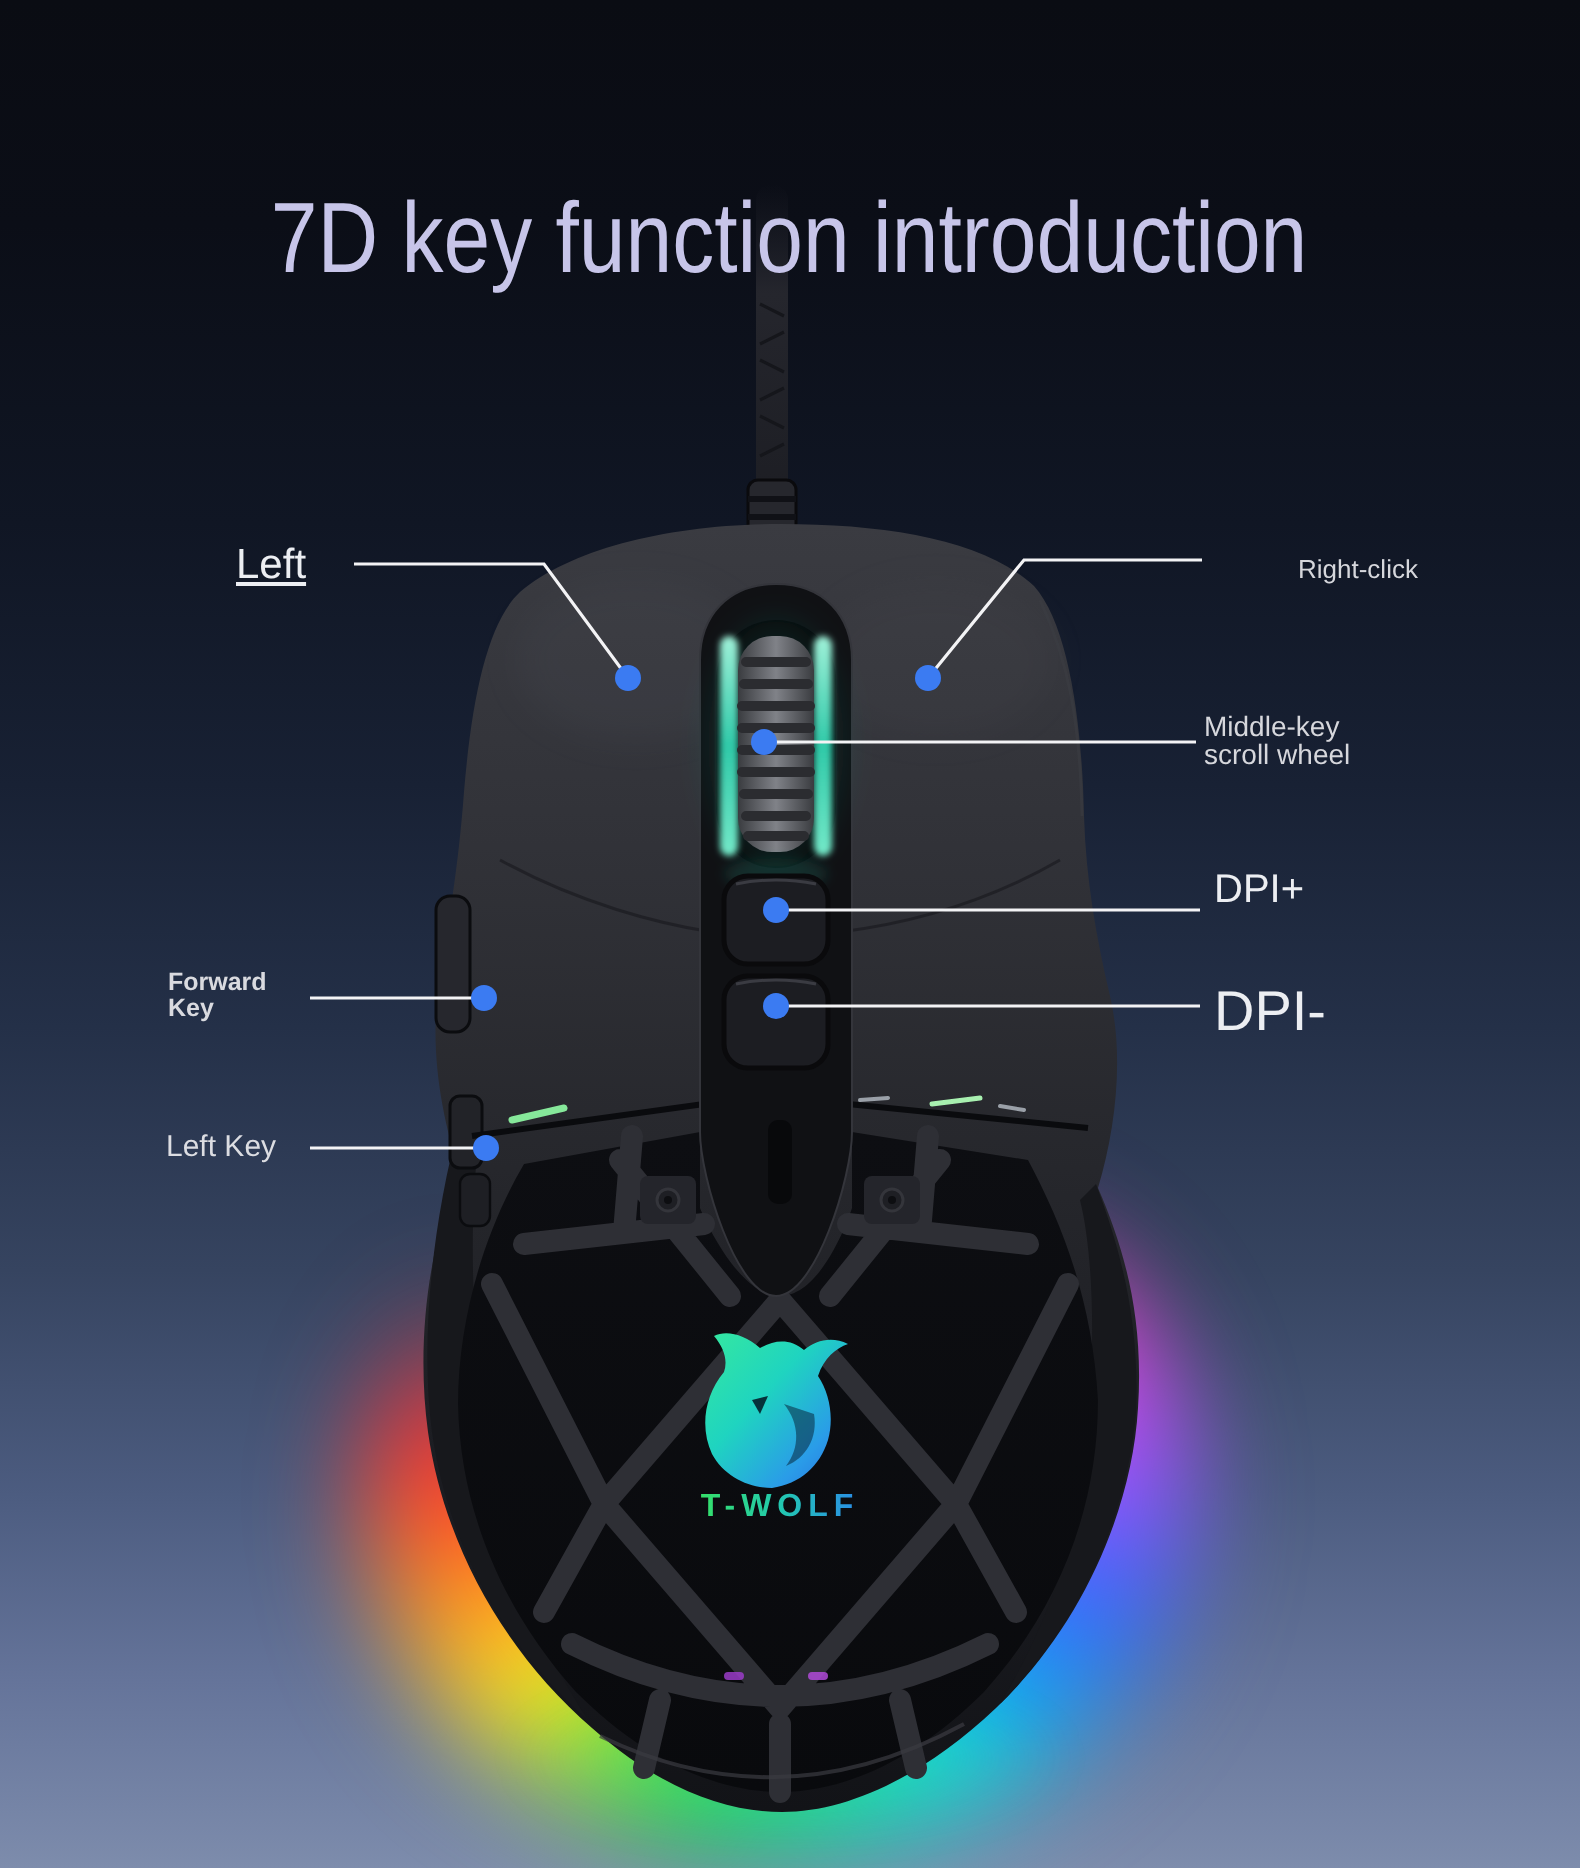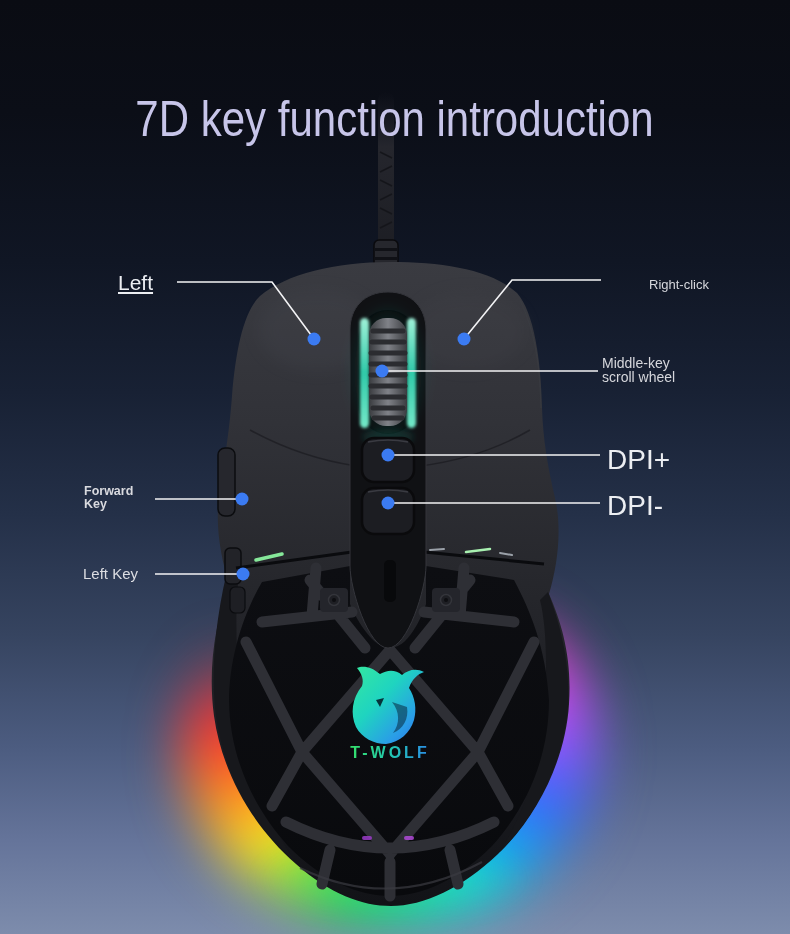--- a/index.html
+++ b/index.html
@@ -30,21 +30,21 @@
   svg.layer{position:absolute;left:0;top:0;}
   .page-title{
     position:absolute;left:0;top:90px;width:790px;text-align:center;
     color:#c7c5e9;font-size:50px;font-weight:400;white-space:nowrap;
   }
   .page-title .squeeze{display:inline-block;transform:scaleX(.84);transform-origin:center;letter-spacing:0;}
   .co-label{position:absolute;color:#eceef2;white-space:nowrap;}
   #lbl-left{left:118px;top:271px;font-size:21px;text-decoration:underline;}
   #lbl-right{left:609px;top:277px;font-size:13px;color:#d6d7dc;margin-left:40px;}
   #lbl-middle{left:602px;top:356px;font-size:14px;line-height:14px;color:#d6d7dc;}
-  #lbl-dpi-plus{left:607px;top:444px;font-size:28px;text-align:right;}
+  #lbl-dpi-plus{left:607px;top:434px;font-size:20px;text-align:right;}
   #lbl-dpi-minus{left:607px;top:490px;font-size:28px;}
   #lbl-forward{left:84px;top:485px;font-size:12.5px;line-height:13px;color:#d9dadf;font-weight:bold;}
   #lbl-back{left:83px;top:565px;font-size:15px;color:#dcdde2;}
 </style>
 </head>
 <body>
 
 <div id="canvas">
 
   <div class="rgb-glow"></div>

